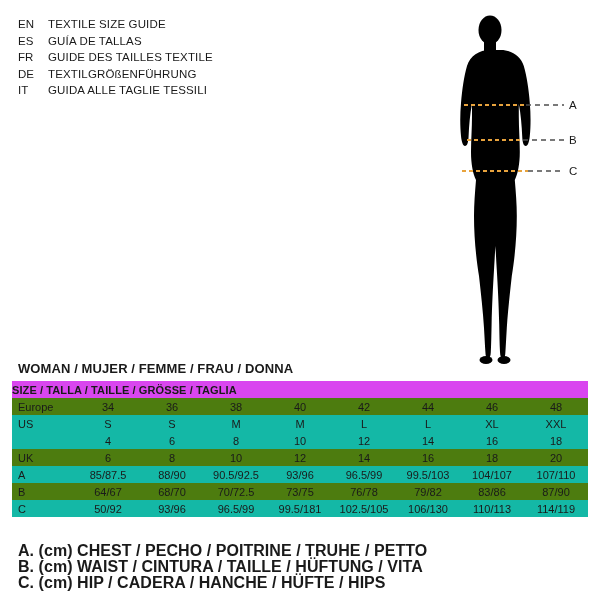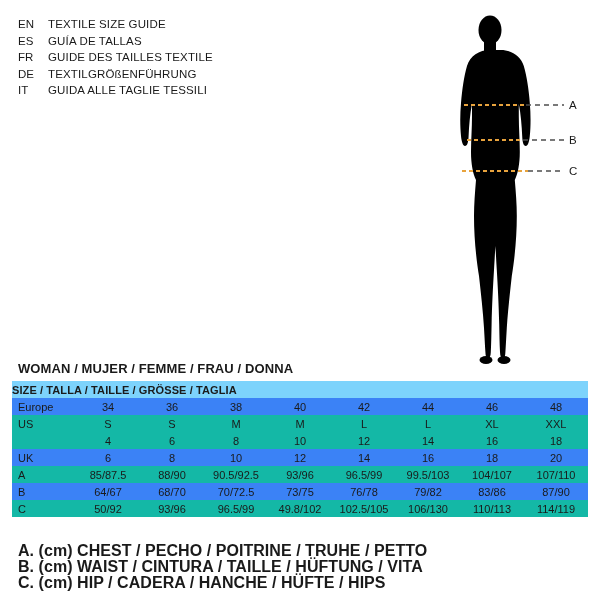--- a/index.html
+++ b/index.html
@@ -88,27 +88,27 @@
     width: 576px;
     font-size: 11px;
     table-layout: fixed;
   }
   table.size-table td {
     height: 17px;
     padding: 0;
     vertical-align: middle;
   }
   .hdr-row td {
-    background: #7dd3fc;
+    background: #d946ef;
     font-weight: bold;
     font-size: 11px;
     padding-left: 6px;
     letter-spacing: 0.1px;
   }
-  .row-shade td { background: #3b82f6; }
+  .row-shade td { background: #4d7c0f; }
   .row-plain td { background: #14b8a6; }
   .col-label {
     width: 78px;
     padding-left: 6px !important;
     text-align: left;
   }
   .cell {
     text-align: center;
   }
 
@@ -295,21 +295,21 @@
           <td class="cell">79/82</td>
           <td class="cell">83/86</td>
           <td class="cell">87/90</td>
         </tr>
 
         <tr class="row-plain">
           <td class="col-label">C</td>
           <td class="cell">50/92</td>
           <td class="cell">93/96</td>
           <td class="cell">96.5/99</td>
-          <td class="cell">49.8/102</td>
+          <td class="cell">99.5/181</td>
           <td class="cell">102.5/105</td>
           <td class="cell">106/130</td>
           <td class="cell">110/113</td>
           <td class="cell">114/119</td>
         </tr>
       </tbody>
     </table>
   </div>
 
   <div class="footnotes">

